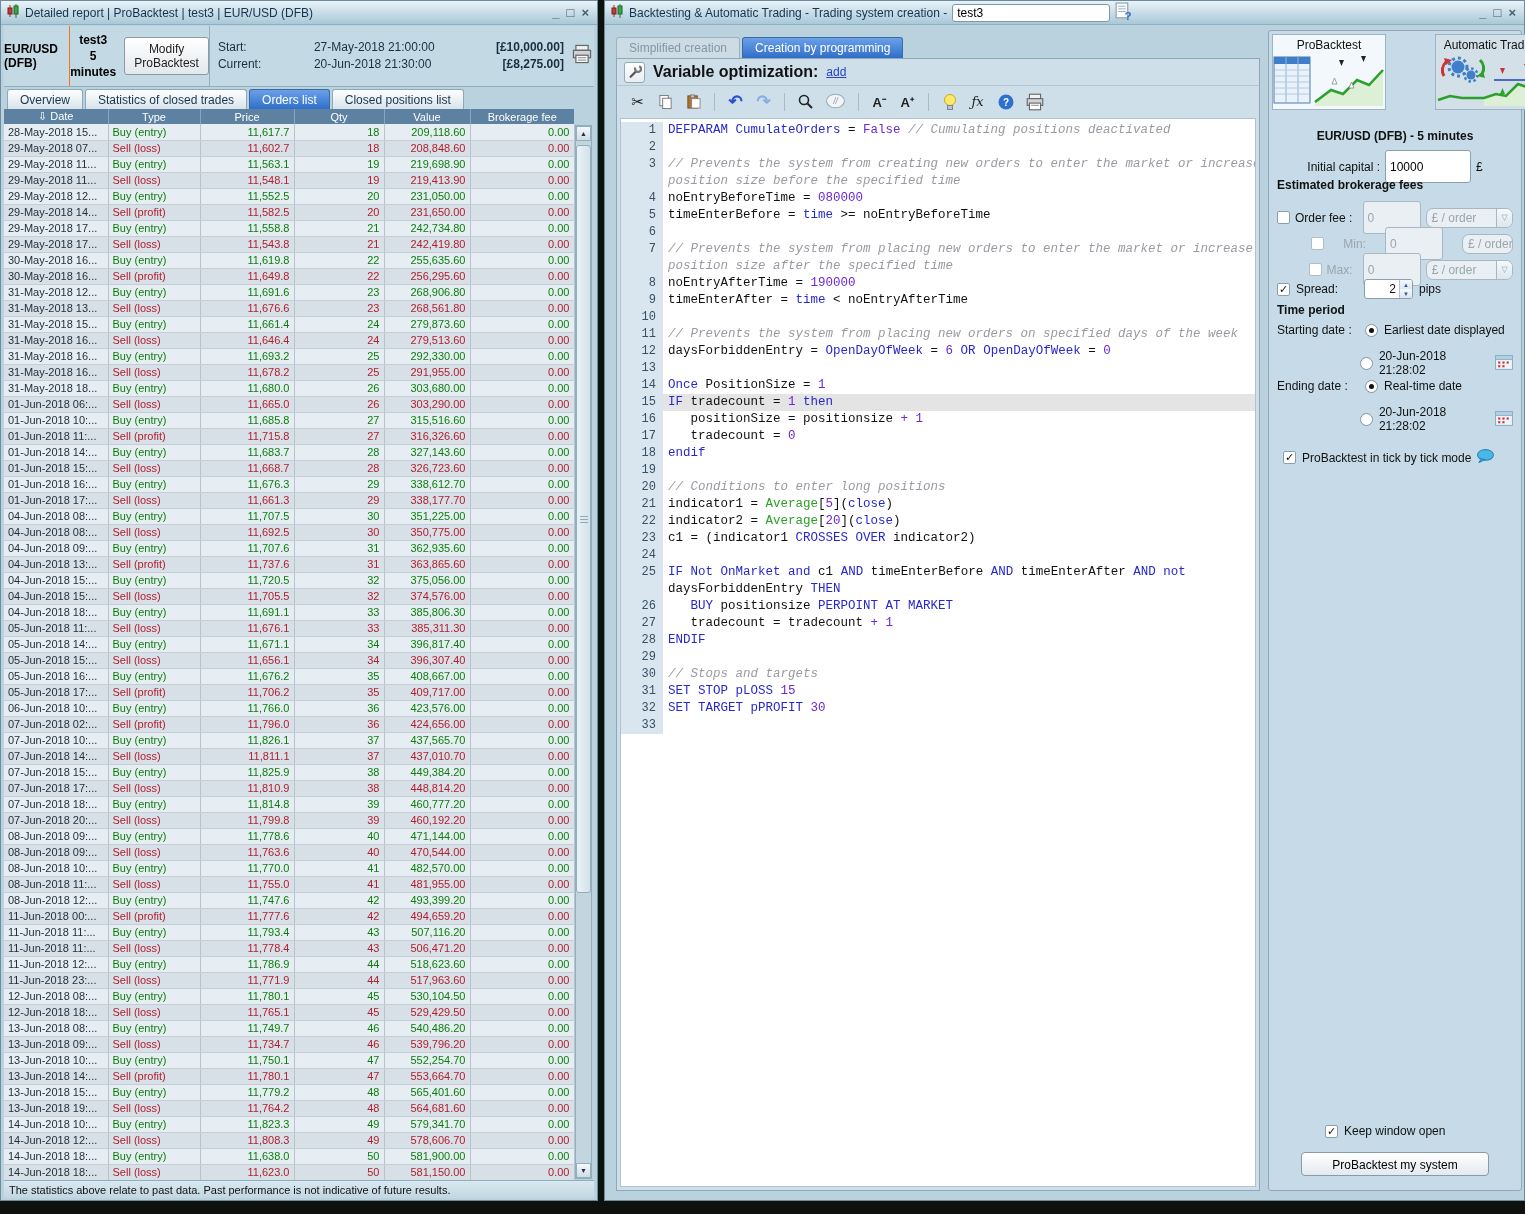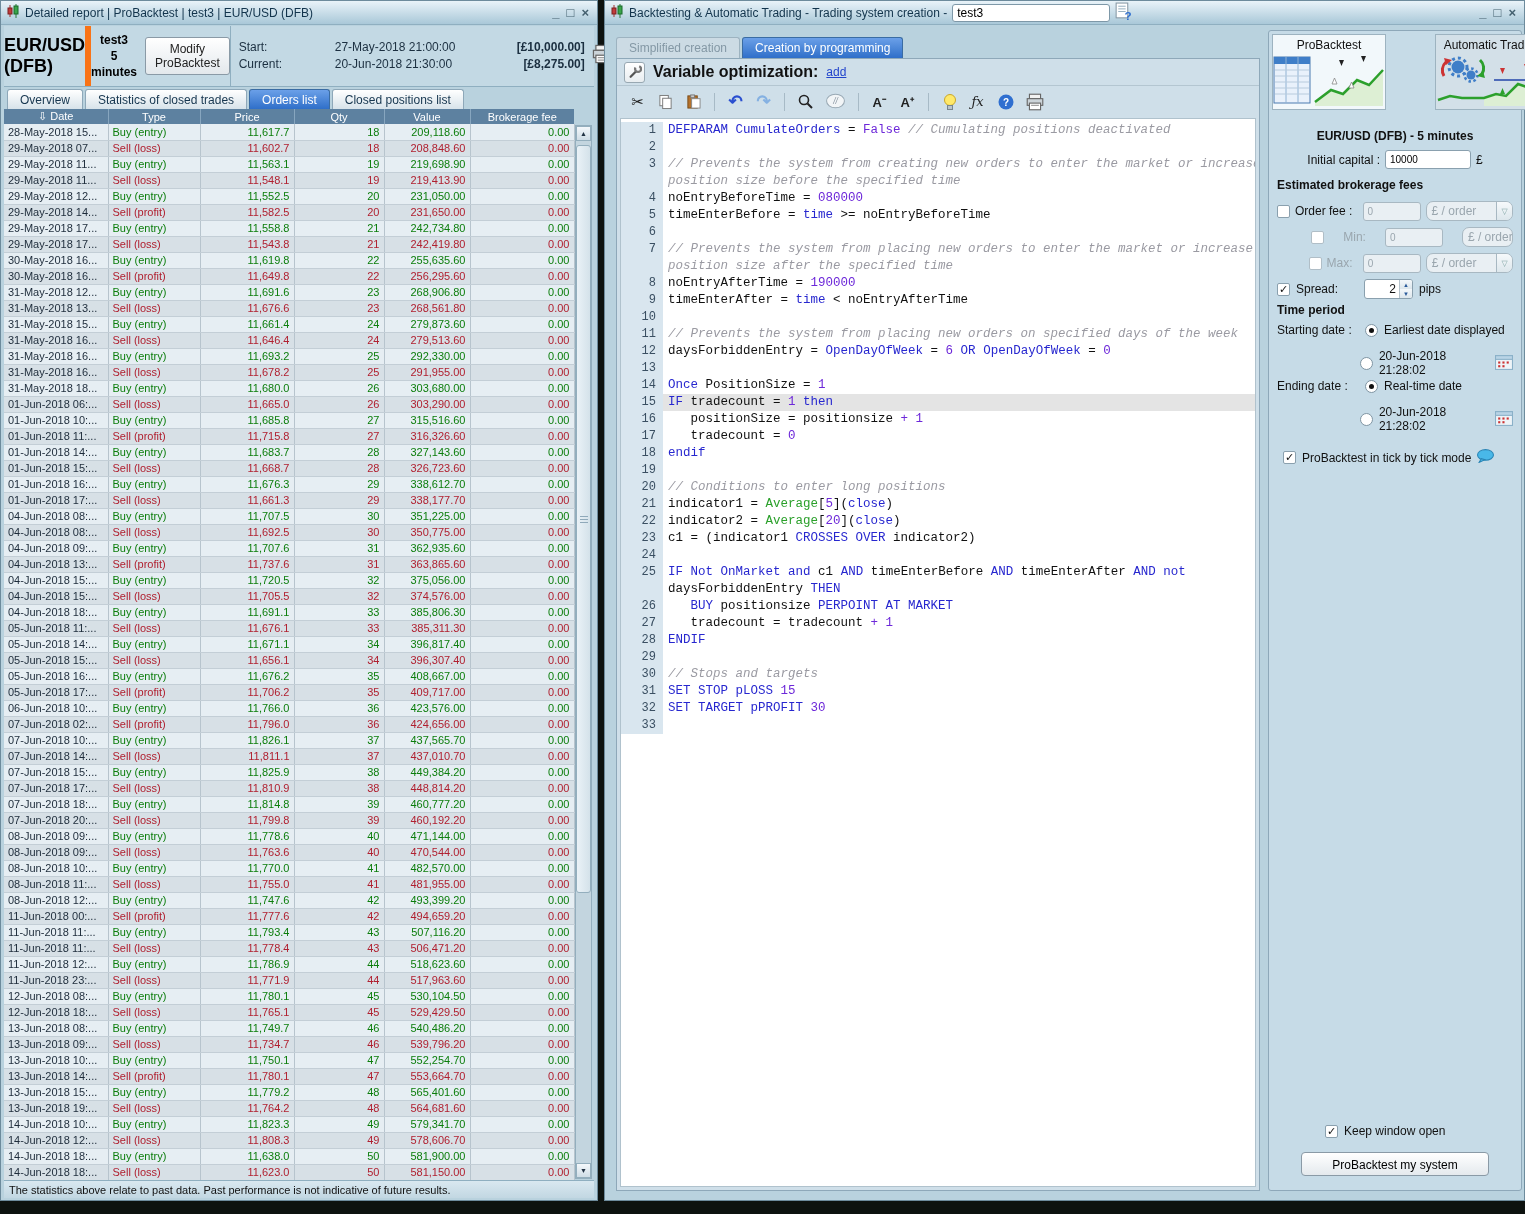--- a/index.html
+++ b/index.html
@@ -7,21 +7,21 @@
   .screen{position:relative;width:1525px;height:1214px;background:#0d120f;font-family:"Liberation Sans",sans-serif;overflow:hidden;}
   .win{position:absolute;background:#b9d2de;border:1px solid #6d8b9c;}
   .titlebar{height:24px;background:linear-gradient(#e9f3f9,#a9c8d8);display:flex;align-items:center;padding:0 5px;font-size:12px;color:#12344c;border-bottom:1px solid #8fafc0;gap:5px;}
   .title-text{white-space:nowrap;}
   .win-controls{margin-left:auto;display:flex;gap:7px;color:#44606f;font-weight:bold;font-size:13px;padding-right:3px;}
   .win-controls span{cursor:default;}
   
   #leftwin{left:0;top:0;width:598px;height:1201px;}
   .report-header{position:absolute;top:25px;left:3px;right:3px;height:61px;background:#c3d9e4;border-bottom:1px solid #8fafc0;display:flex;align-items:center;}
   .rh-cell{height:100%;display:flex;align-items:center;justify-content:center;}
-  .rh-instr{width:104px;font-weight:bold;font-size:18px;border-right:6px solid #f97316;}
+  .rh-instr{width:104px;font-weight:bold;font-size:12px;border-right:1px solid #f97316;}
   .rh-mid{width:215px;border-right:1px solid #8fafc0;gap:8px;}
   .rh-test{font-weight:bold;font-size:12px;text-align:center;line-height:1.35;}
   .btn{background:linear-gradient(#ffffff,#e3e8ec);border:1px solid #8a9aa6;border-radius:3px;font-size:12px;padding:4px 9px;color:#222;}
   .rh-startcur{flex:1;padding-left:8px;font-size:12px;color:#1b2f40;}
   .sc-row{display:flex;line-height:17px;gap:44px;}
   .sc-label{width:52px;}
   .sc-date{width:138px;}
   .sc-val{font-weight:bold;text-align:right;flex:1;padding-right:6px;}
   .rh-print{width:38px;display:flex;align-items:center;justify-content:center;}
   .tabs-row{position:absolute;top:88px;left:6px;height:20px;display:flex;gap:2px;}
@@ -76,21 +76,21 @@
   .c-t{color:#111;}
   
   .side-panel{position:absolute;left:663px;width:254px;top:29px;bottom:9px;background:#c6dbe7;border:1px solid #8ea8b9;border-radius:3px;font-size:12px;color:#111;}
   .sp-cards{position:absolute;top:3px;left:3px;right:3px;display:flex;gap:2px;}
   .sp-card{flex:1;border:1px solid #9db3c0;text-align:center;padding-top:3px;}
   .sp-card.active{background:#f2f8fb;}
   .sp-card.idle{background:#d3e0e8;margin-left:47px;}
   .sp-card .lbl{font-size:12px;margin-bottom:2px;}
   .sp-instr{position:absolute;top:98px;left:0;right:0;text-align:center;font-weight:bold;}
   .row-flex{position:absolute;left:8px;right:8px;display:flex;align-items:center;}
-  .inp{background:#fff;border:1px solid #8aa0ae;border-radius:3px;height:19px;font-size:10px;padding:0 4px;font-family:"Liberation Sans",sans-serif;}
+  .inp{background:#fff;border:1px solid #8aa0ae;border-radius:3px;height:33px;font-size:12px;padding:0 4px;font-family:"Liberation Sans",sans-serif;}
   .inp.dis{background:#e9eff3;color:#9aa6ae;border-color:#a8b8c2;}
   .fakesel{height:20px;border:1px solid #a8b8c2;background:#e9eff3;color:#9aa6ae;display:flex;align-items:center;border-radius:7px;overflow:hidden;}
   .fakesel .seltxt{flex:1;padding-left:5px;font-size:12px;white-space:nowrap;}
   .fakesel .selbtn{width:16px;height:100%;border-left:1px solid #a8b8c2;background:linear-gradient(#f6f9fb,#dde7ec);display:flex;align-items:center;justify-content:center;font-size:8px;color:#8aa;}
   .cb{width:13px;height:13px;background:#fff;border:1px solid #8aa0ae;border-radius:2px;display:inline-flex;align-items:center;justify-content:center;font-size:11px;color:#111;flex:none;}
   .cb.dis{border-color:#b0bec7;}
   .radio{width:13px;height:13px;border:1px solid #7f95a3;border-radius:50%;background:#fff;display:inline-flex;align-items:center;justify-content:center;flex:none;}
   .radio .dot{width:5px;height:5px;border-radius:50%;background:#111;}
   .spinner{display:flex;height:20px;border:1px solid #8aa0ae;border-radius:3px;background:#fff;overflow:hidden;}
   .spinner .sval{width:34px;text-align:right;padding:2px 3px 0 0;font-size:12px;}

